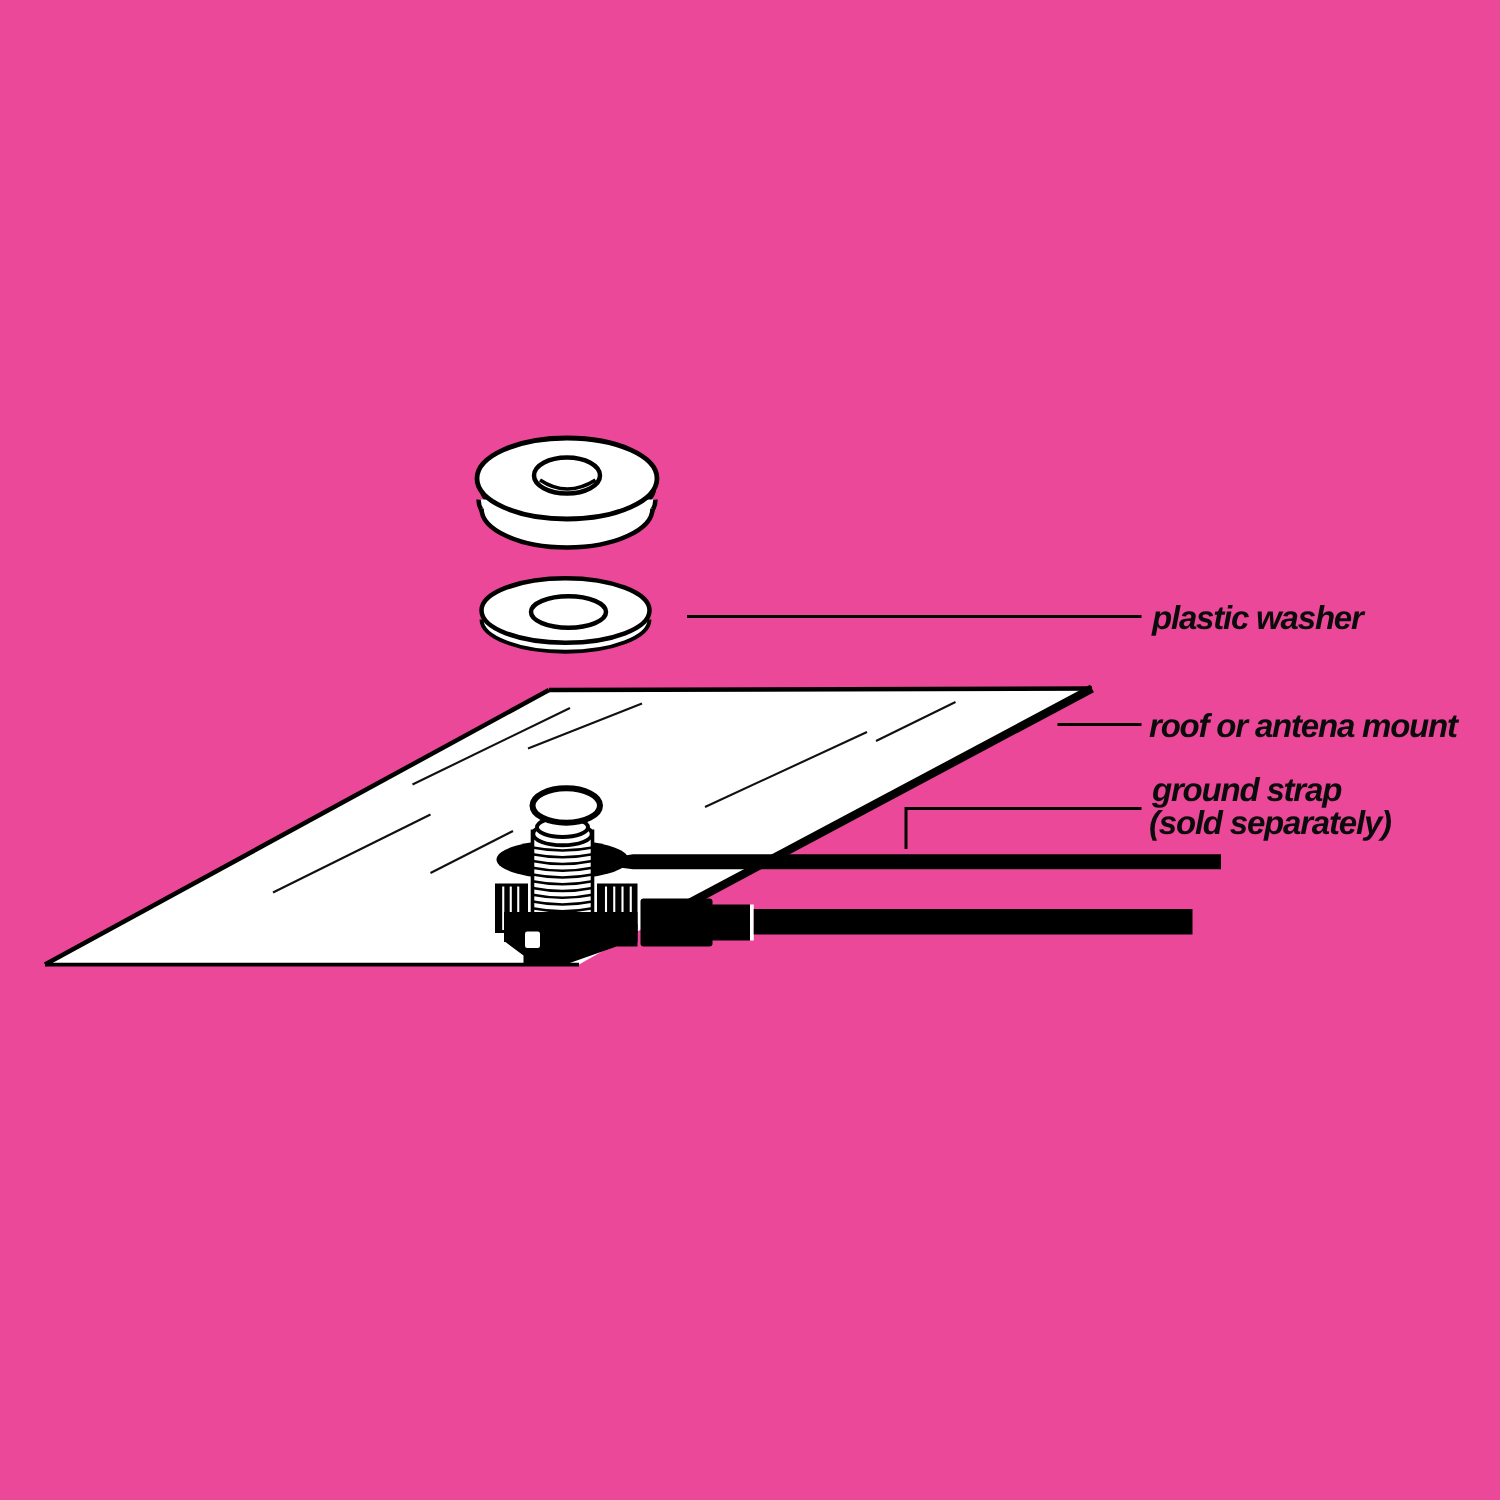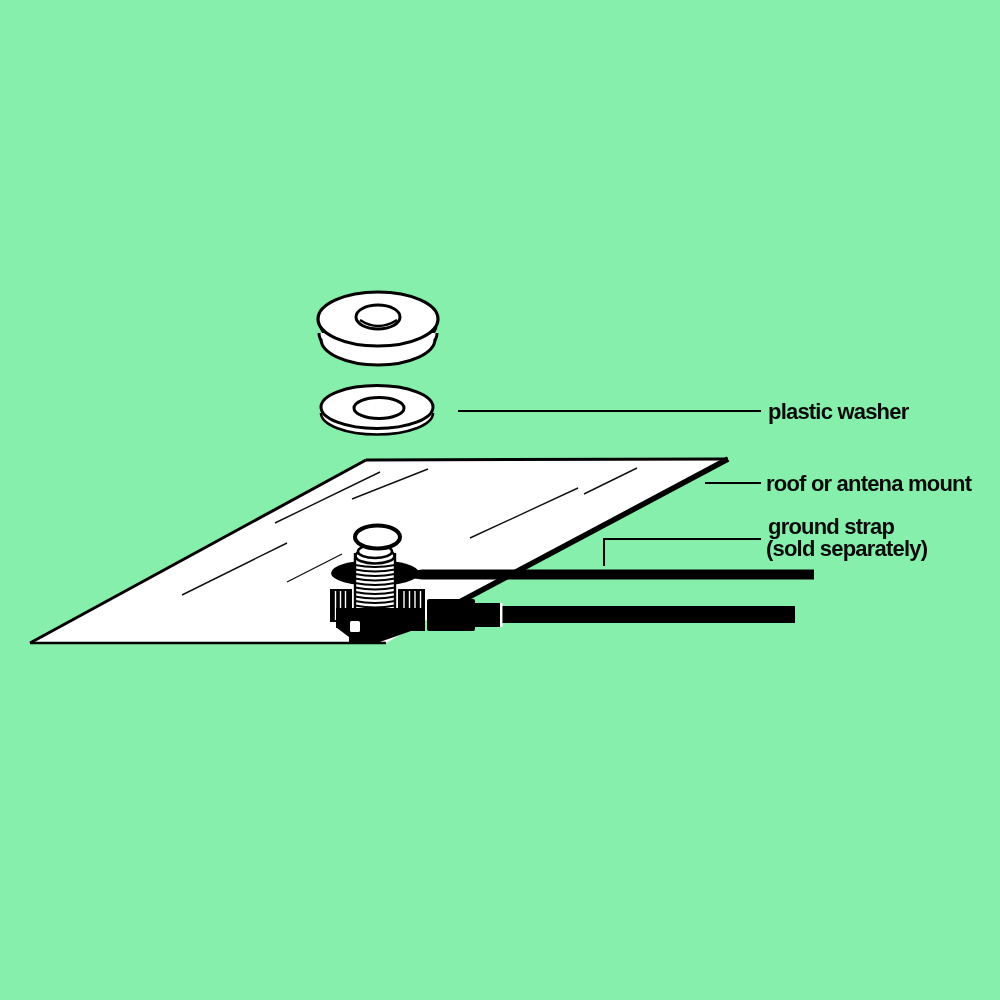--- a/index.html
+++ b/index.html
@@ -4,23 +4,24 @@
 <style>
   html, body {
     margin: 0;
     padding: 0;
     background: #ffffff;
   }
   .canvas {
     position: relative;
     width: 1000px;
     height: 1000px;
-    background: #86efac;
+    background: #ec4899;
     overflow: hidden;
     font-family: "Liberation Sans", sans-serif;
+    font-style: italic;
   }
   svg { display: block; }
   .label-text {
     font-family: "Liberation Sans", sans-serif;
     font-size: 22px;
     font-weight: bold;
     letter-spacing: -0.8px;
     fill: #0b0b0b;
   }
 </style>

